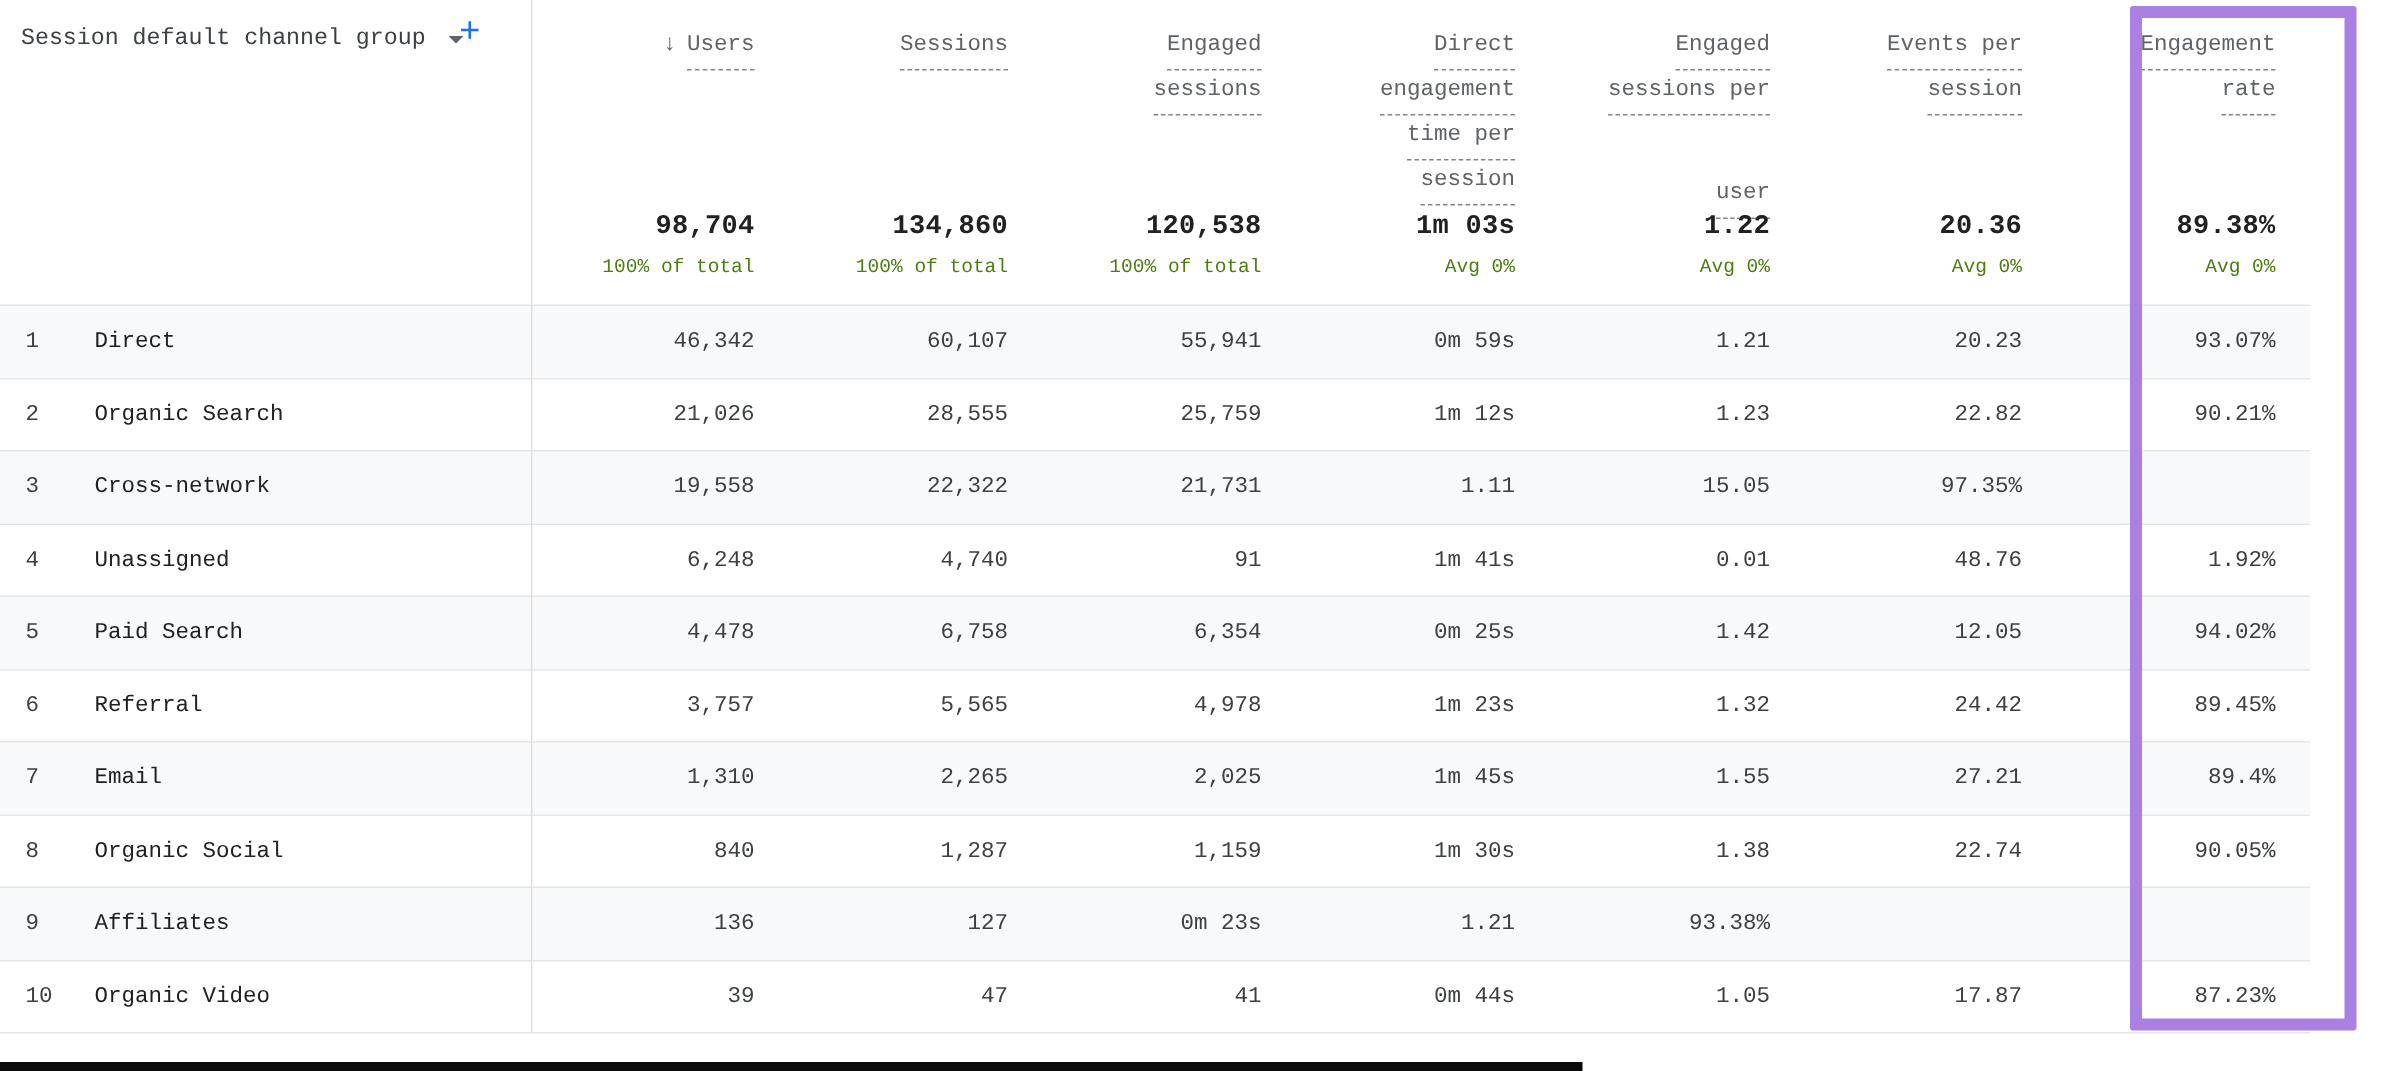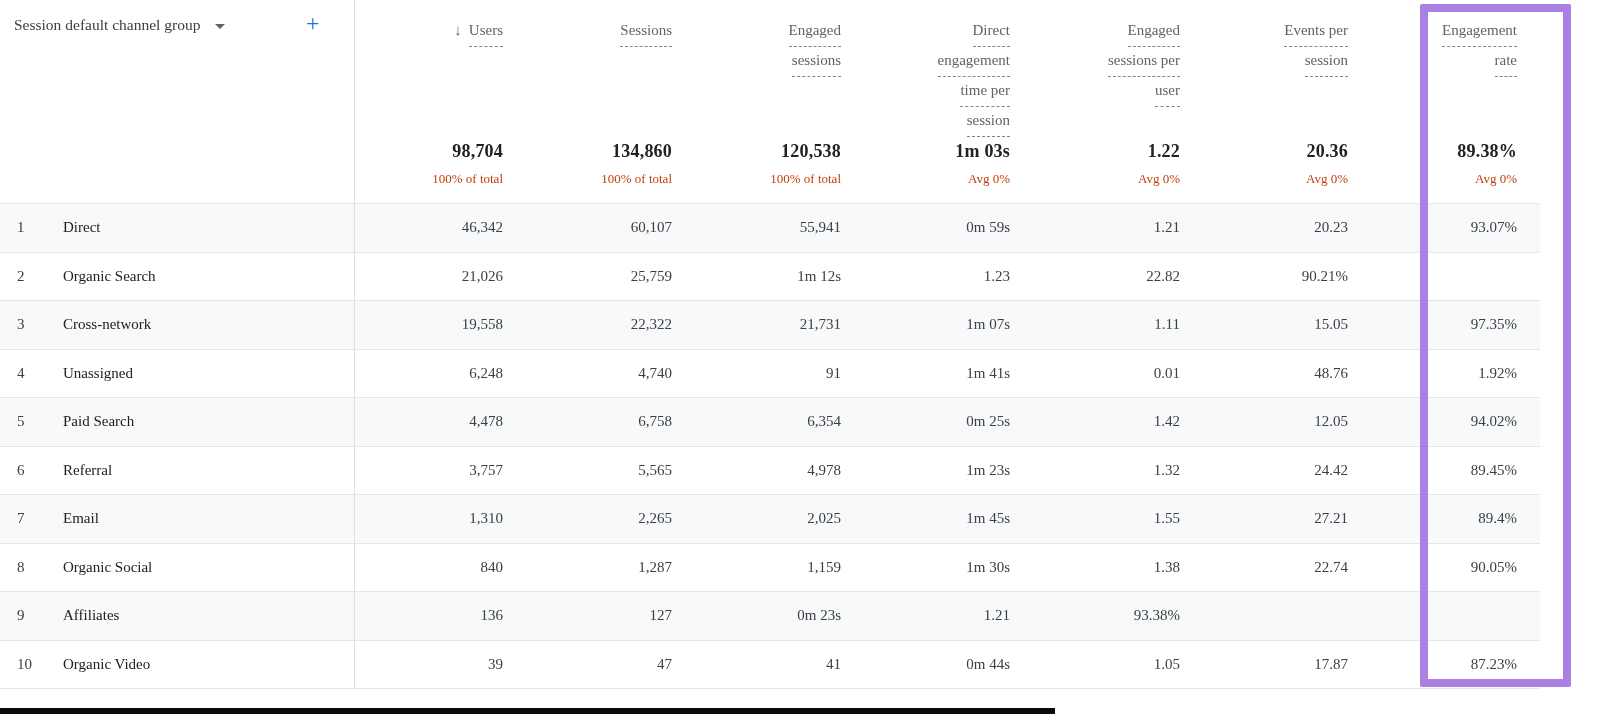--- a/index.html
+++ b/index.html
@@ -1,17 +1,17 @@
 <!DOCTYPE html>
 <html><head>
 <meta charset="utf-8">
 <style>
   html,body{margin:0;padding:0;background:#fff;}
   .canvas{position:relative;width:1600px;height:714px;background:#ffffff;overflow:hidden;
-          font-family:Liberation Serif, serif;}
+          font-family:Liberation Mono, monospace;}
 
   
   .dim-header{position:absolute;left:14px;top:16px;display:flex;align-items:center;cursor:pointer;}
   .dim-label{font-size:15.5px;color:#3c4043;}
   .caret{width:0;height:0;border-left:5px solid transparent;border-right:5px solid transparent;
          border-top:5px solid #5f6368;margin-left:15px;margin-top:2px;}
   .add-btn{position:absolute;left:306px;top:11px;color:#1a73e8;font-size:24px;font-weight:400;
            cursor:pointer;line-height:24px;}
 
   
@@ -20,21 +20,21 @@
   .grid-row{display:grid;grid-template-columns:354px 172px 169px 169px 169px 170px 168px 169px;width:1540px;}
 
   
   .header-row{height:203px;}
   .hcell{position:relative;padding:17px 23px 0 0;text-align:right;box-sizing:border-box;cursor:pointer;}
   .hline{font-size:15px;line-height:26px;color:#5f6368;white-space:nowrap;}
   .hline-text{border-bottom:1px dashed #80868b;padding-bottom:3px;}
   .sort-arrow{margin-right:7px;color:#5f6368;font-size:15px;}
   .total{position:absolute;right:23px;top:141px;text-align:right;}
   .tval{font-size:18px;font-weight:700;color:#202124;letter-spacing:.2px;white-space:nowrap;}
-  .tsub{font-size:13px;color:#c2410c;margin-top:9px;white-space:nowrap;}
+  .tsub{font-size:13px;color:#4d7c0f;margin-top:9px;white-space:nowrap;}
 
   
   .rows{width:1540px;border-bottom:1px solid #e6e6e6;}
   .data-row{height:48.5px;box-sizing:border-box;border-top:1px solid #e6e6e6;}
   .rows .data-row:nth-child(odd){background:#f8f9fa;}
   .dcell{display:flex;align-items:center;}
   .rnum{display:inline-block;min-width:26px;margin-left:17px;font-size:15px;color:#3c4043;}
   .rname{margin-left:20px;font-size:15px;color:#202124;}
   .vcell{display:flex;align-items:center;justify-content:flex-end;padding-right:23px;
          font-size:15px;color:#3c4043;}
@@ -89,21 +89,21 @@
         <div class="hline"><div class="hline-text" style="display: inline-block;">time per</div></div>
         <div class="hline"><div class="hline-text" style="display: inline-block;">session</div></div>
         <div class="total">
           <div class="tval">1m 03s</div>
           <div class="tsub">Avg 0%</div>
         </div>
       </div>
       <div class="hcell">
         <div class="hline"><div class="hline-text" style="display: inline-block;">Engaged</div></div>
         <div class="hline"><div class="hline-text" style="display: inline-block;">sessions per</div></div>
-        <div class="hline"><div class="hline-text" style="display: inline-block;">user</div></div>
+        <div class="hline"><div class="hline-text" style="display: inline-block; margin-top: 39px;">user</div></div>
         <div class="total">
           <div class="tval">1.22</div>
           <div class="tsub">Avg 0%</div>
         </div>
       </div>
       <div class="hcell">
         <div class="hline"><div class="hline-text" style="display: inline-block;">Events per</div></div>
         <div class="hline"><div class="hline-text" style="display: inline-block;">session</div></div>
         <div class="total">
           <div class="tval">20.36</div>
@@ -133,35 +133,35 @@
         <div class="vcell">1.21</div>
         <div class="vcell">20.23</div>
         <div class="vcell">93.07%</div>
       </div>
       <div class="grid-row data-row">
         <div class="dcell">
           <div class="rnum">2</div>
           <div class="rname">Organic Search</div>
         </div>
         <div class="vcell">21,026</div>
+        <div class="vcell">28,555</div>
         <div class="vcell">25,759</div>
         <div class="vcell">1m 12s</div>
         <div class="vcell">1.23</div>
         <div class="vcell">22.82</div>
         <div class="vcell">90.21%</div>
       </div>
       <div class="grid-row data-row">
         <div class="dcell">
           <div class="rnum">3</div>
           <div class="rname">Cross-network</div>
         </div>
         <div class="vcell">19,558</div>
         <div class="vcell">22,322</div>
         <div class="vcell">21,731</div>
-        <div class="vcell">1m 07s</div>
         <div class="vcell">1.11</div>
         <div class="vcell">15.05</div>
         <div class="vcell">97.35%</div>
       </div>
       <div class="grid-row data-row">
         <div class="dcell">
           <div class="rnum">4</div>
           <div class="rname">Unassigned</div>
         </div>
         <div class="vcell">6,248</div>

